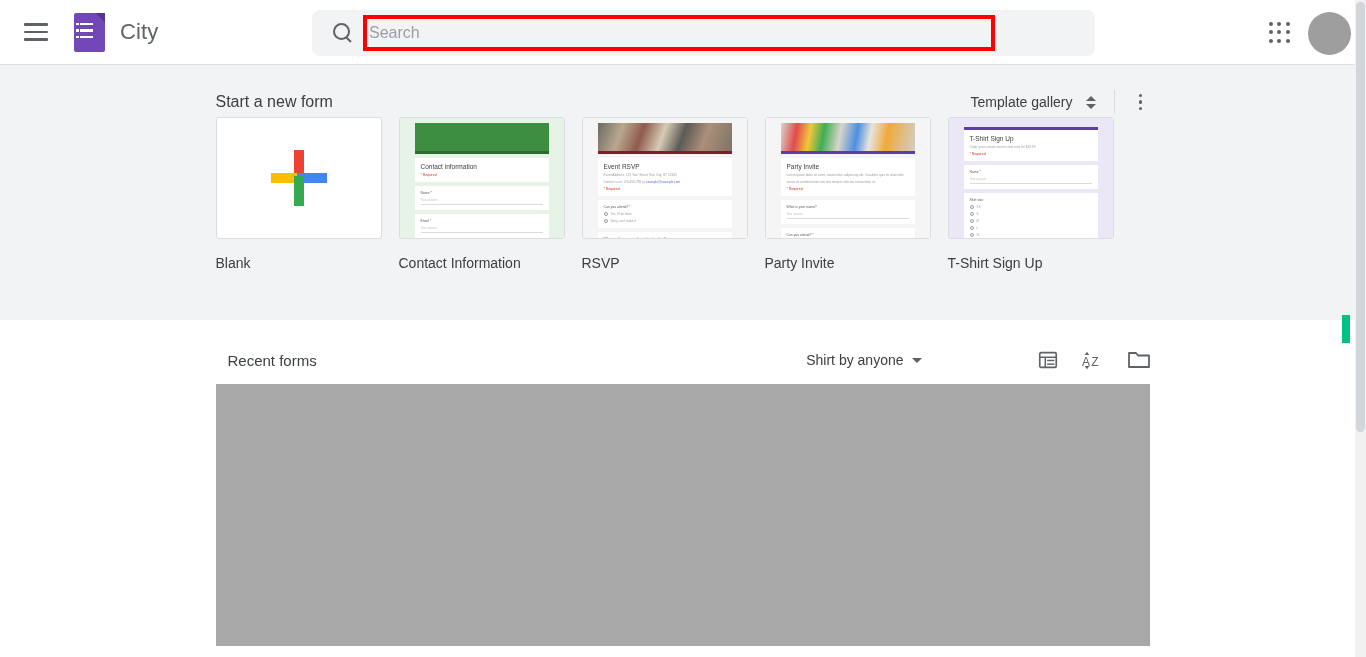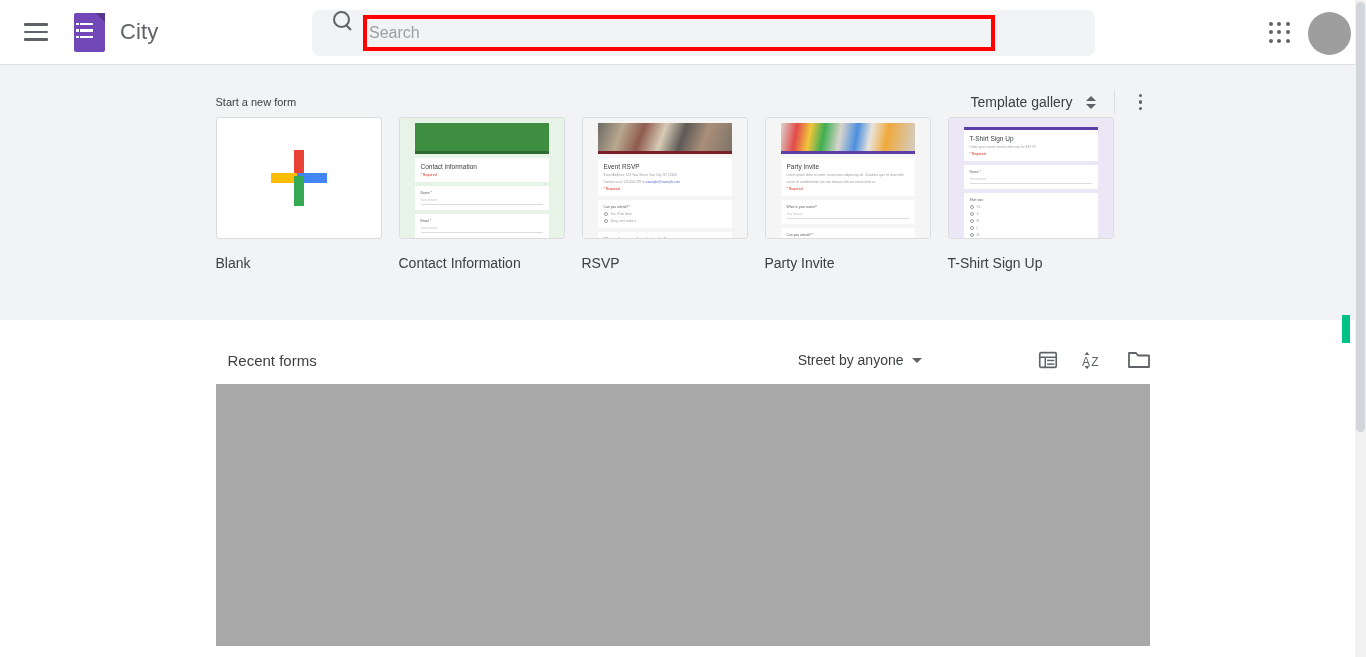--- a/index.html
+++ b/index.html
@@ -64,21 +64,21 @@
     font-size: 22px;
     color: #5f6368;
     letter-spacing: 0.1px;
   }
   .search-wrap {
     position: absolute;
     left: 312px; top: 10px;
     width: 783px; height: 46px;
     background: #f1f3f4;
     border-radius: 8px;
-    display: flex; align-items: flex-start;
+    display: flex; align-items: center;
   }
   .search-icon {
     width: 22px; height: 22px;
     margin-left: 20px; margin-right: 8px;
     flex: 0 0 auto;
     position: relative;
   }
   .search-icon::before {
     content: ""; position: absolute;
     left: 1px; top: 1px;
@@ -149,21 +149,21 @@
     margin: 0 auto;
     padding-top: 22px;
     position: relative;
   }
   .panel-head {
     display: flex;
     align-items: center;
     height: 30px;
   }
   .panel-title {
-    font-size: 11px;
+    font-size: 16px;
     color: #3c4043;
   }
   .panel-actions {
     margin-left: auto;
     display: flex;
     align-items: center;
   }
   .tpl-gallery {
     font-size: 14px;
     color: #3c4043;
@@ -603,21 +603,21 @@
   </div>
 </div>
 
 <div class="recent-panel">
   <div class="recent-inner">
 
     <div class="recent-head">
       <div class="recent-title">Recent forms</div>
 
       <div class="owner-filter">
-        <span>Street by anyone</span>
+        <span>Shirt by anyone</span>
         <span class="caret"></span>
       </div>
 
       <div class="recent-icons">
         <svg class="ic" width="22" height="22" viewBox="0 0 24 24">
           <rect x="3" y="4" width="18" height="16" rx="1.5" fill="none" stroke="#5f6368" stroke-width="1.8"></rect>
           <line x1="3" y1="9" x2="21" y2="9" stroke="#5f6368" stroke-width="1.6"></line>
           <line x1="9" y1="9" x2="9" y2="20" stroke="#5f6368" stroke-width="1.6"></line>
           <line x1="11" y1="12.5" x2="19" y2="12.5" stroke="#5f6368" stroke-width="1.6"></line>
           <line x1="11" y1="16.5" x2="19" y2="16.5" stroke="#5f6368" stroke-width="1.6"></line>

